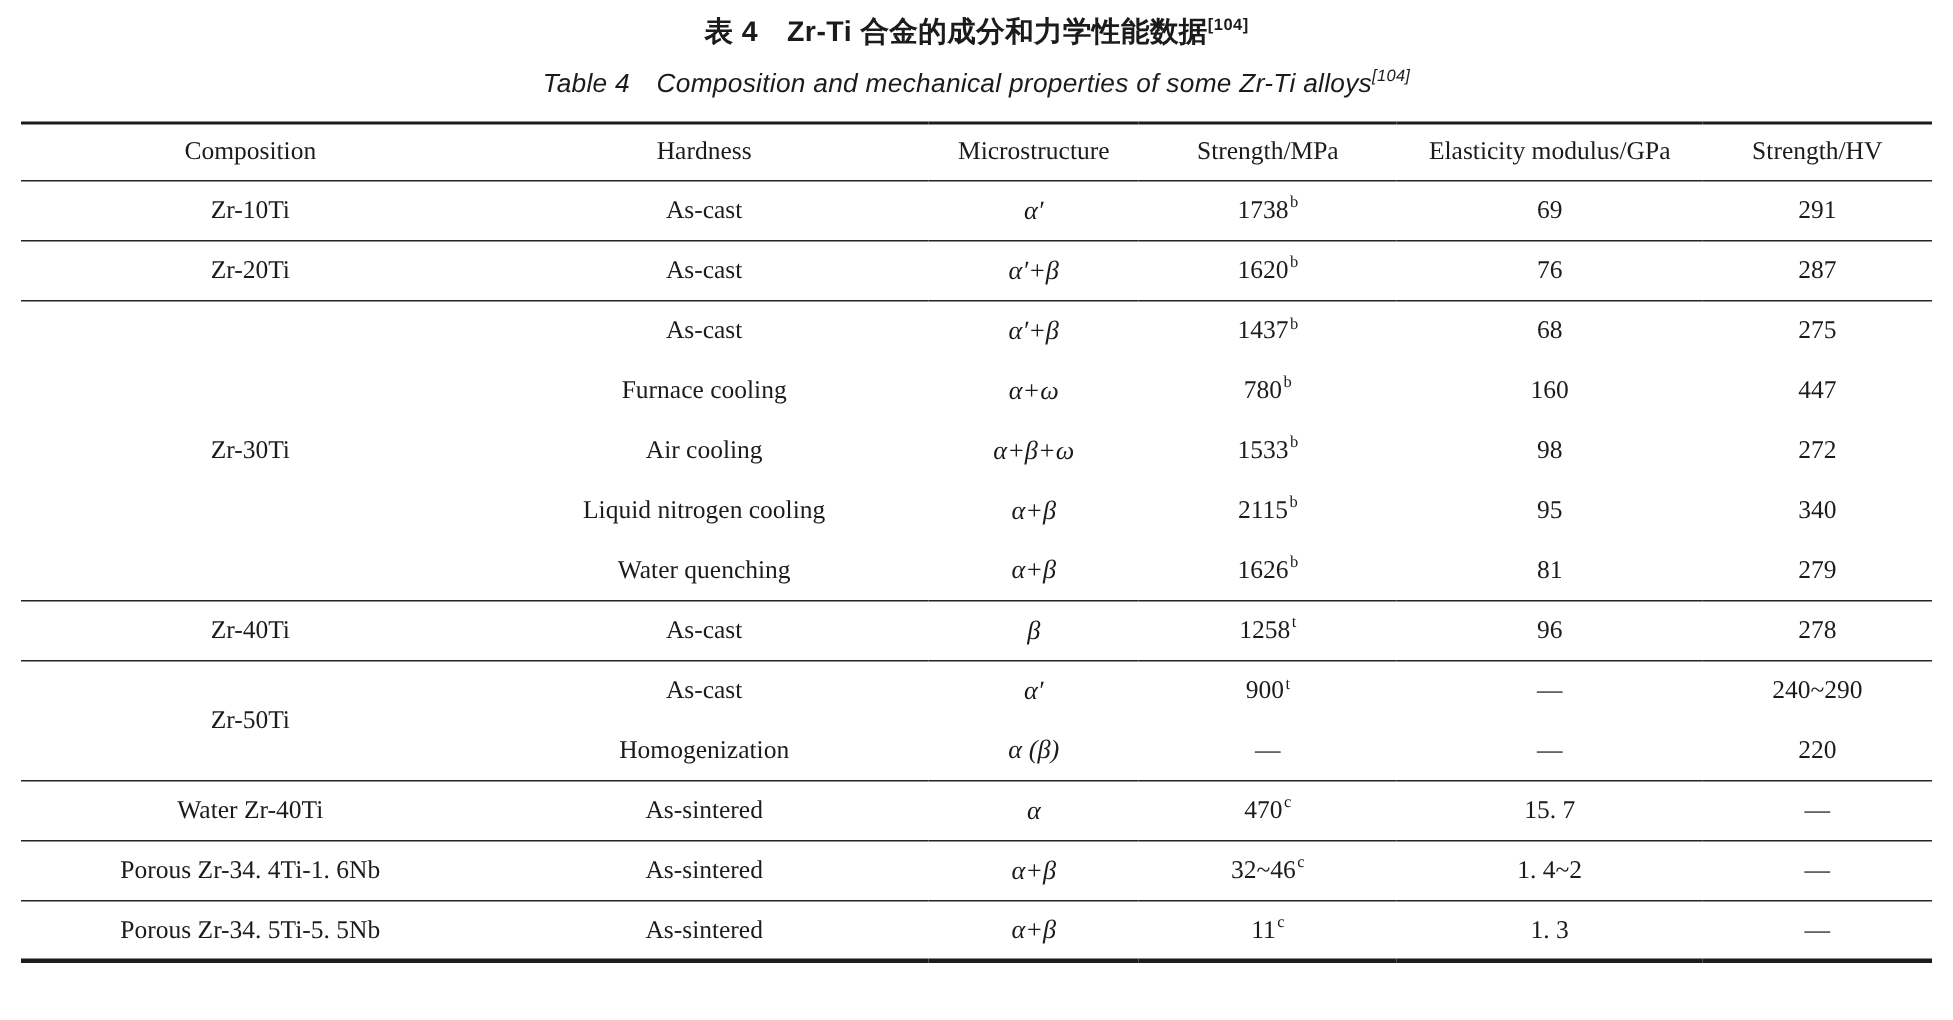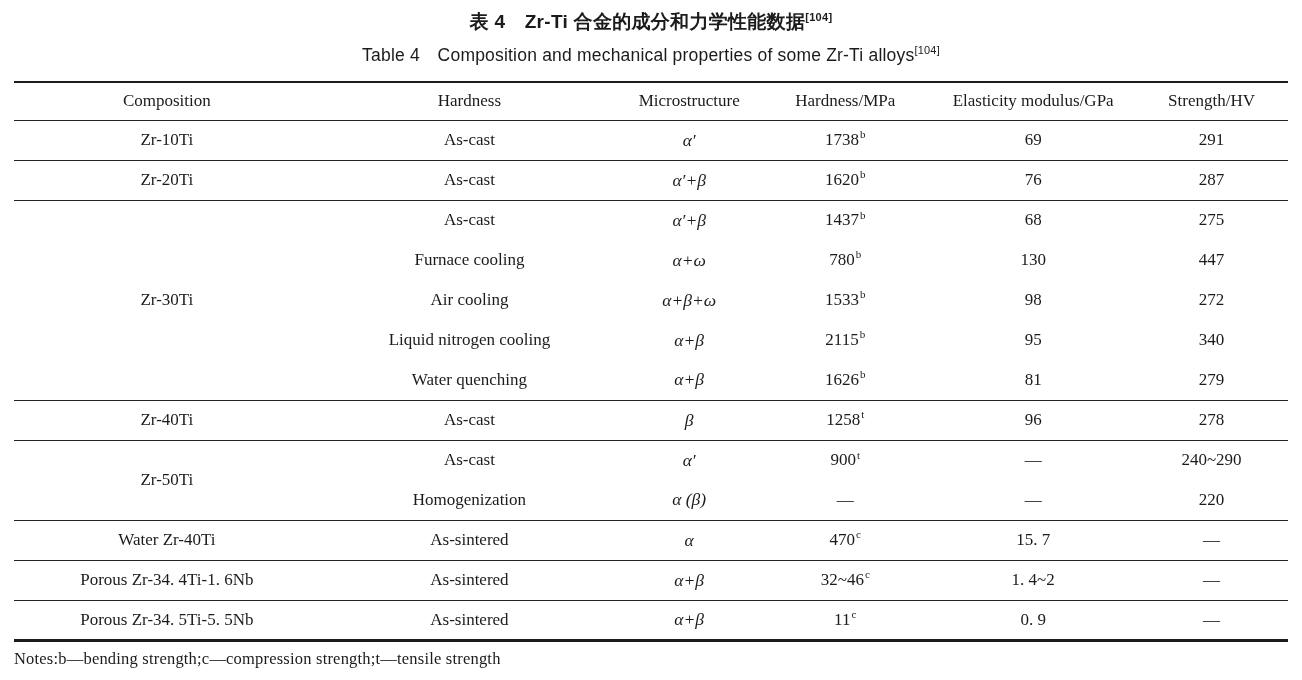--- a/index.html
+++ b/index.html
@@ -22,20 +22,21 @@
     letter-spacing: 0.3px;
   }
   .title-en {
     text-align: center;
     font-family: "Liberation Sans", "DejaVu Sans", sans-serif;
     font-weight: 400;
     font-size: 17.5px;
     line-height: 24px;
     margin-top: 8px;
     letter-spacing: 0.2px;
+    font-style: italic;
   }
   sup.ref { font-size: 11px; vertical-align: super; line-height: 0; }
 
   table.alloy {
     width: 100%;
     border-collapse: collapse;
     margin-top: 14px;
     border-top: 2.5px solid #1c1c1c;
     border-bottom: 3px solid #1c1c1c;
     table-layout: fixed;
@@ -82,21 +83,21 @@
       <col style="width:11%">
       <col style="width:13.5%">
       <col style="width:16%">
       <col style="width:12%">
     </colgroup>
     <thead>
       <tr>
         <th>Composition</th>
         <th>Hardness</th>
         <th>Microstructure</th>
-        <th>Hardness/MPa</th>
+        <th>Strength/MPa</th>
         <th>Elasticity modulus/GPa</th>
         <th>Strength/HV</th>
       </tr>
     </thead>
 
   <tbody>
         <tr>
           <td rowspan="1">Zr-10Ti</td>
           <td>As-cast</td>
           <td class="micro">α′</td>
@@ -121,21 +122,21 @@
           <td>As-cast</td>
           <td class="micro">α′+β</td>
           <td>1437<sup class="val">b</sup></td>
           <td>68</td>
           <td>275</td>
         </tr>
         <tr>
           <td>Furnace cooling</td>
           <td class="micro">α+ω</td>
           <td>780<sup class="val">b</sup></td>
-          <td>130</td>
+          <td>160</td>
           <td>447</td>
         </tr>
         <tr>
           <td>Air cooling</td>
           <td class="micro">α+β+ω</td>
           <td>1533<sup class="val">b</sup></td>
           <td>98</td>
           <td>272</td>
         </tr>
         <tr>
@@ -199,21 +200,20 @@
           <td>1. 4~2</td>
           <td>—</td>
         </tr>
       </tbody>
       <tbody>
         <tr>
           <td rowspan="1">Porous Zr-34. 5Ti-5. 5Nb</td>
           <td>As-sintered</td>
           <td class="micro">α+β</td>
           <td>11<sup class="val">c</sup></td>
-          <td>0. 9</td>
+          <td>1. 3</td>
           <td>—</td>
         </tr>
       </tbody>
     </table>
 
-  <p class="notes">Notes:b—bending strength;c—compression strength;t—tensile strength</p>
 
 </main>
 
 </body></html>

